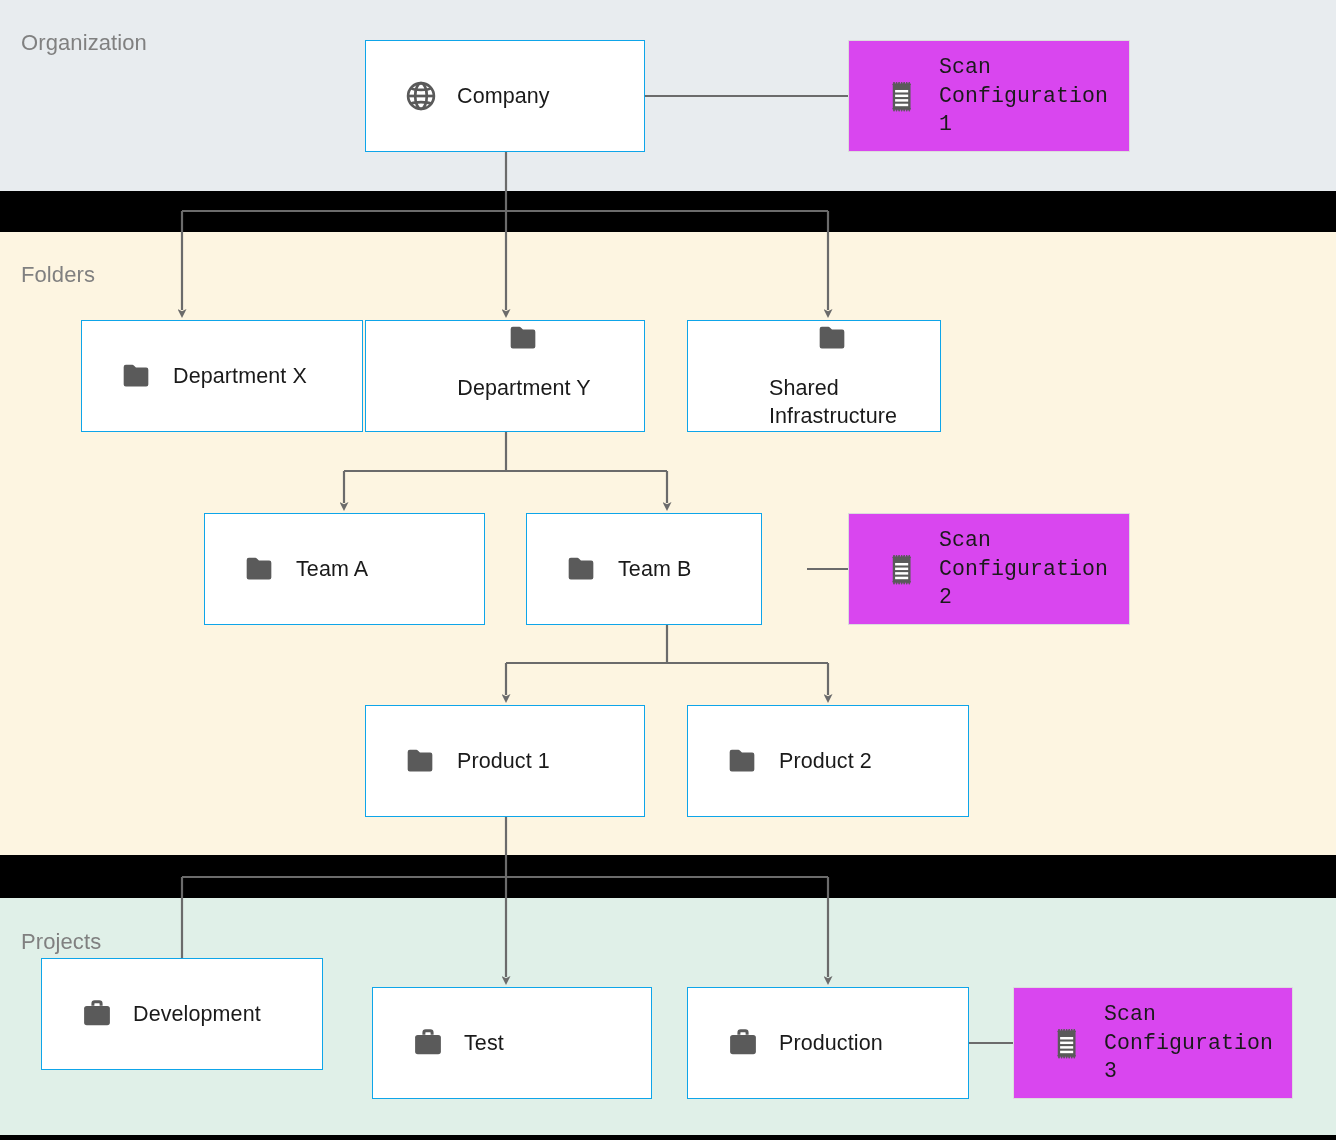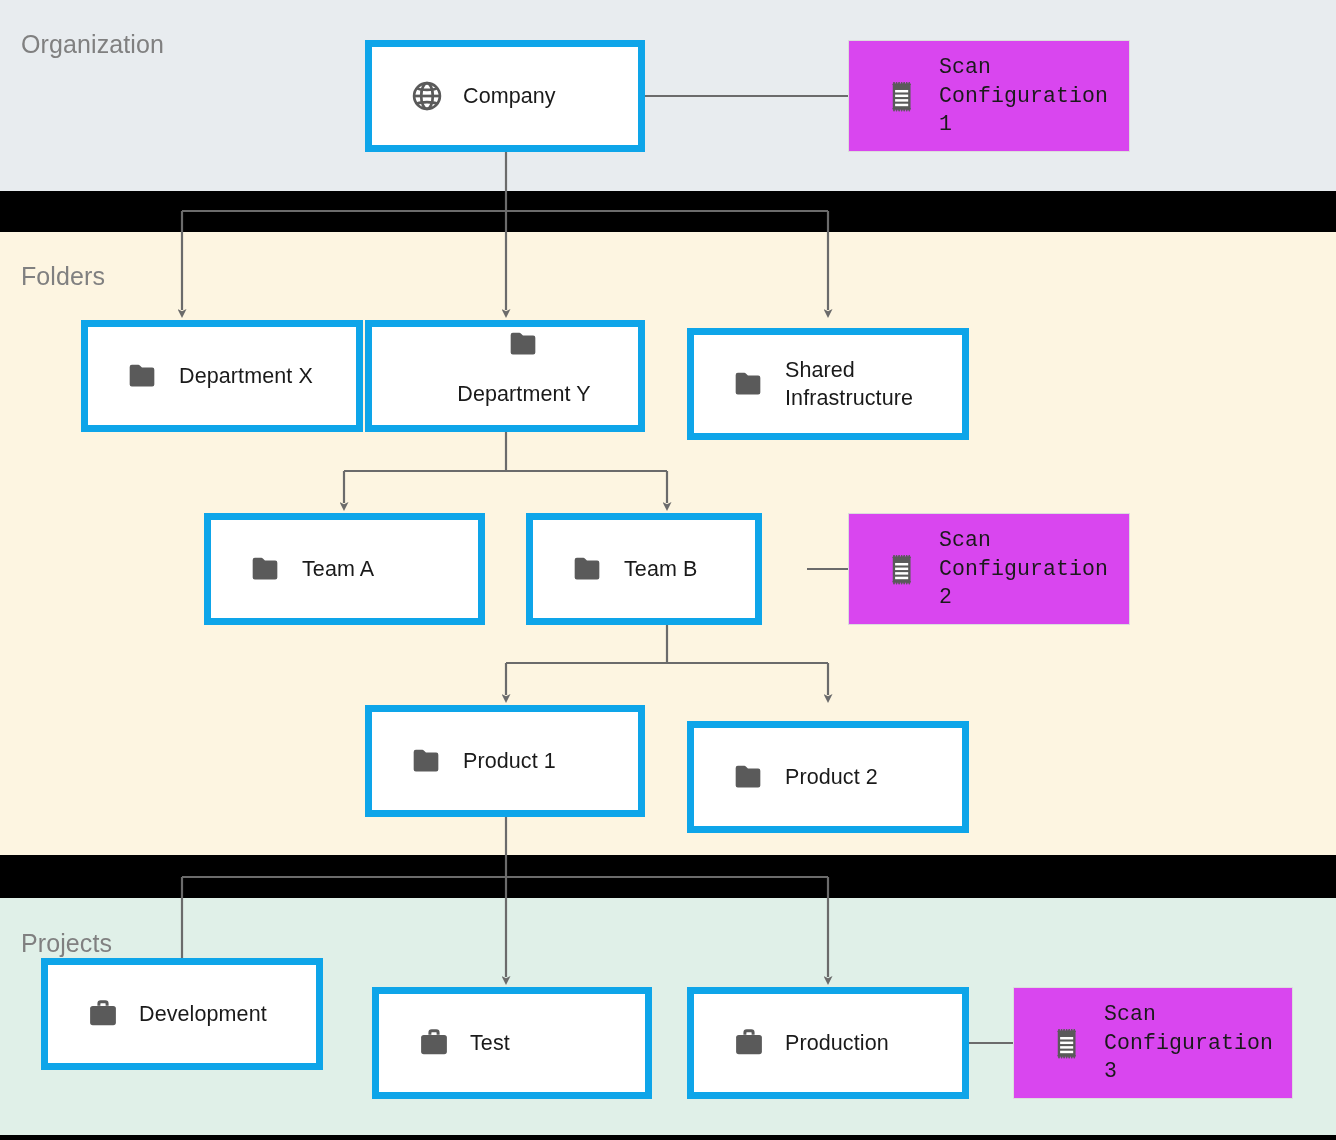--- a/index.html
+++ b/index.html
@@ -16,38 +16,38 @@
   }
 
   
   .band { position: absolute; left: 0; width: 1336px; }
   .band-org      { top: 0px;   height: 191px;  background: #e8ecef; }
   .band-folders  { top: 232px; height: 623px;  background: #fdf5e1; }
   .band-projects { top: 898px; height: 237px;  background: #e0f0e8; }
 
   .band-label {
     position: absolute;
-    font-size: 25px;
+    font-size: 22px;
     color: #808080;
     letter-spacing: 0.1px;
     white-space: nowrap;
   }
 
   
   #edges {
     position: absolute; left: 0; top: 0;
     width: 1336px; height: 1140px;
     pointer-events: none;
   }
 
   
   .node {
     position: absolute;
     background: #ffffff;
-    border: 7px solid #0ea5e9;
+    border: 1px solid #0ea5e9;
     display: flex;
     align-items: center;
     padding-left: 38px;
     gap: 19px;
   }
   .node.scan {
     background: #d946ef;
     border: 1px solid #dcdcdc;
     padding-left: 38px;
     gap: 18px;
@@ -163,21 +163,21 @@
           <svg width="34" height="34" viewBox="0 0 24 24">
       <path fill="#5a5a5a" d="M2.6 5.6 a1.5 1.5 0 0 1 1.5-1.5 h4.6
         a1.5 1.5 0 0 1 1.06 .44 l1.5 1.5 h7.24
         a1.5 1.5 0 0 1 1.5 1.5 v10.4
         a1.5 1.5 0 0 1 -1.5 1.5 h-14.4
         a1.5 1.5 0 0 1 -1.5 -1.5 z"></path>
     </svg>
         </span>
         <span class="node-label">Department Y</span>
       </div>
-      <div class="node" style="left: 687px; top: 328px; width: 282px; height: 112px;">
+      <div class="node" style="left: 687px; top: 320px; width: 254px; height: 112px; flex-direction: column;">
         <span class="node-icon">
           <svg width="34" height="34" viewBox="0 0 24 24">
       <path fill="#5a5a5a" d="M2.6 5.6 a1.5 1.5 0 0 1 1.5-1.5 h4.6
         a1.5 1.5 0 0 1 1.06 .44 l1.5 1.5 h7.24
         a1.5 1.5 0 0 1 1.5 1.5 v10.4
         a1.5 1.5 0 0 1 -1.5 1.5 h-14.4
         a1.5 1.5 0 0 1 -1.5 -1.5 z"></path>
     </svg>
         </span>
         <span class="node-label">Shared
@@ -227,21 +227,21 @@
           <svg width="34" height="34" viewBox="0 0 24 24">
       <path fill="#5a5a5a" d="M2.6 5.6 a1.5 1.5 0 0 1 1.5-1.5 h4.6
         a1.5 1.5 0 0 1 1.06 .44 l1.5 1.5 h7.24
         a1.5 1.5 0 0 1 1.5 1.5 v10.4
         a1.5 1.5 0 0 1 -1.5 1.5 h-14.4
         a1.5 1.5 0 0 1 -1.5 -1.5 z"></path>
     </svg>
         </span>
         <span class="node-label">Product 1</span>
       </div>
-      <div class="node" style="left: 687px; top: 705px; width: 282px; height: 112px; margin-top: 16px;">
+      <div class="node" style="left: 687px; top: 705px; width: 282px; height: 112px;">
         <span class="node-icon">
           <svg width="34" height="34" viewBox="0 0 24 24">
       <path fill="#5a5a5a" d="M2.6 5.6 a1.5 1.5 0 0 1 1.5-1.5 h4.6
         a1.5 1.5 0 0 1 1.06 .44 l1.5 1.5 h7.24
         a1.5 1.5 0 0 1 1.5 1.5 v10.4
         a1.5 1.5 0 0 1 -1.5 1.5 h-14.4
         a1.5 1.5 0 0 1 -1.5 -1.5 z"></path>
     </svg>
         </span>
         <span class="node-label">Product 2</span>

